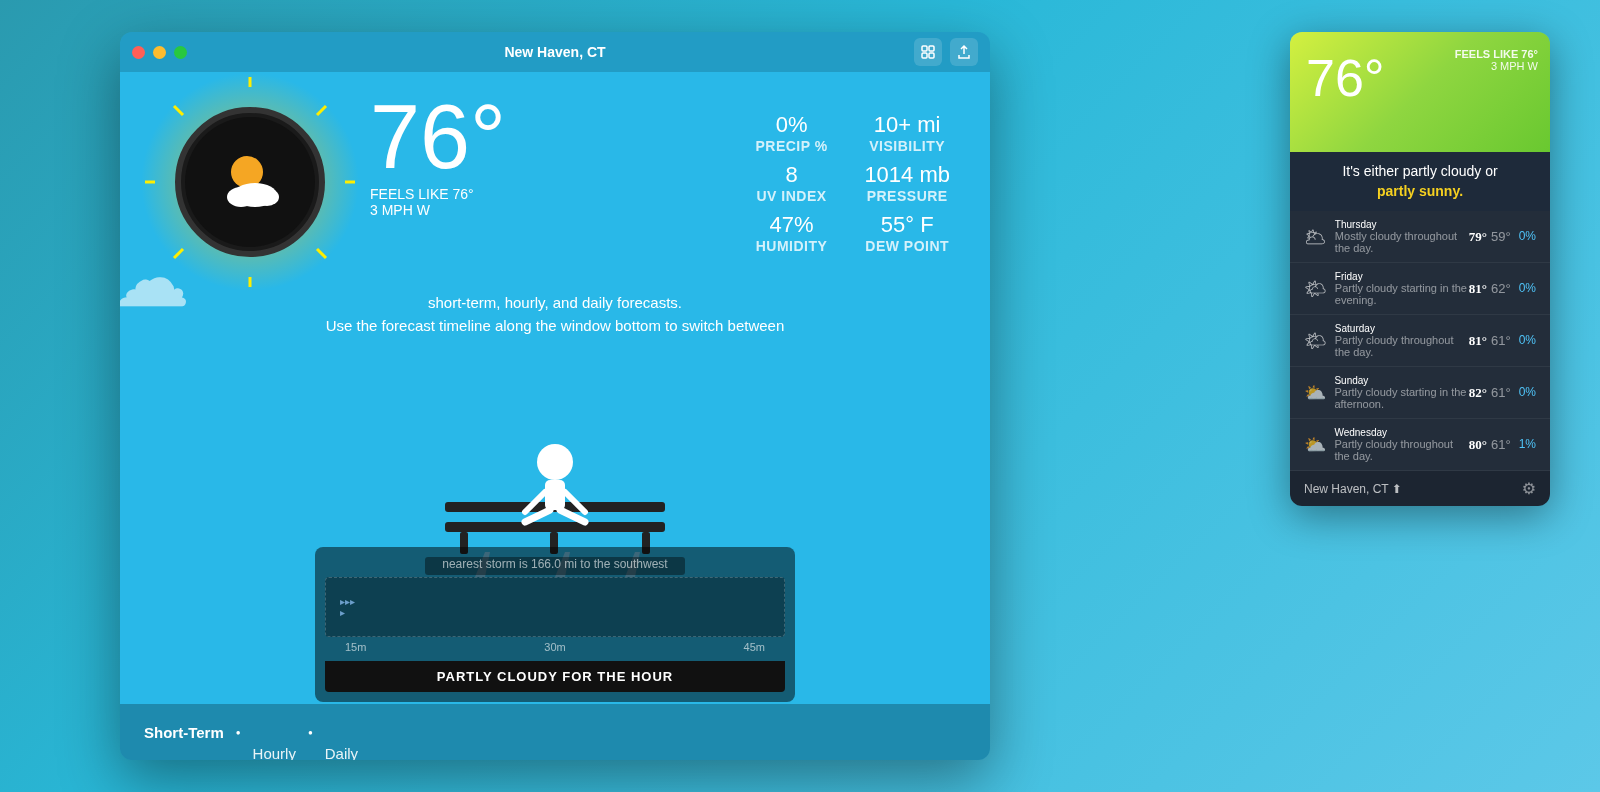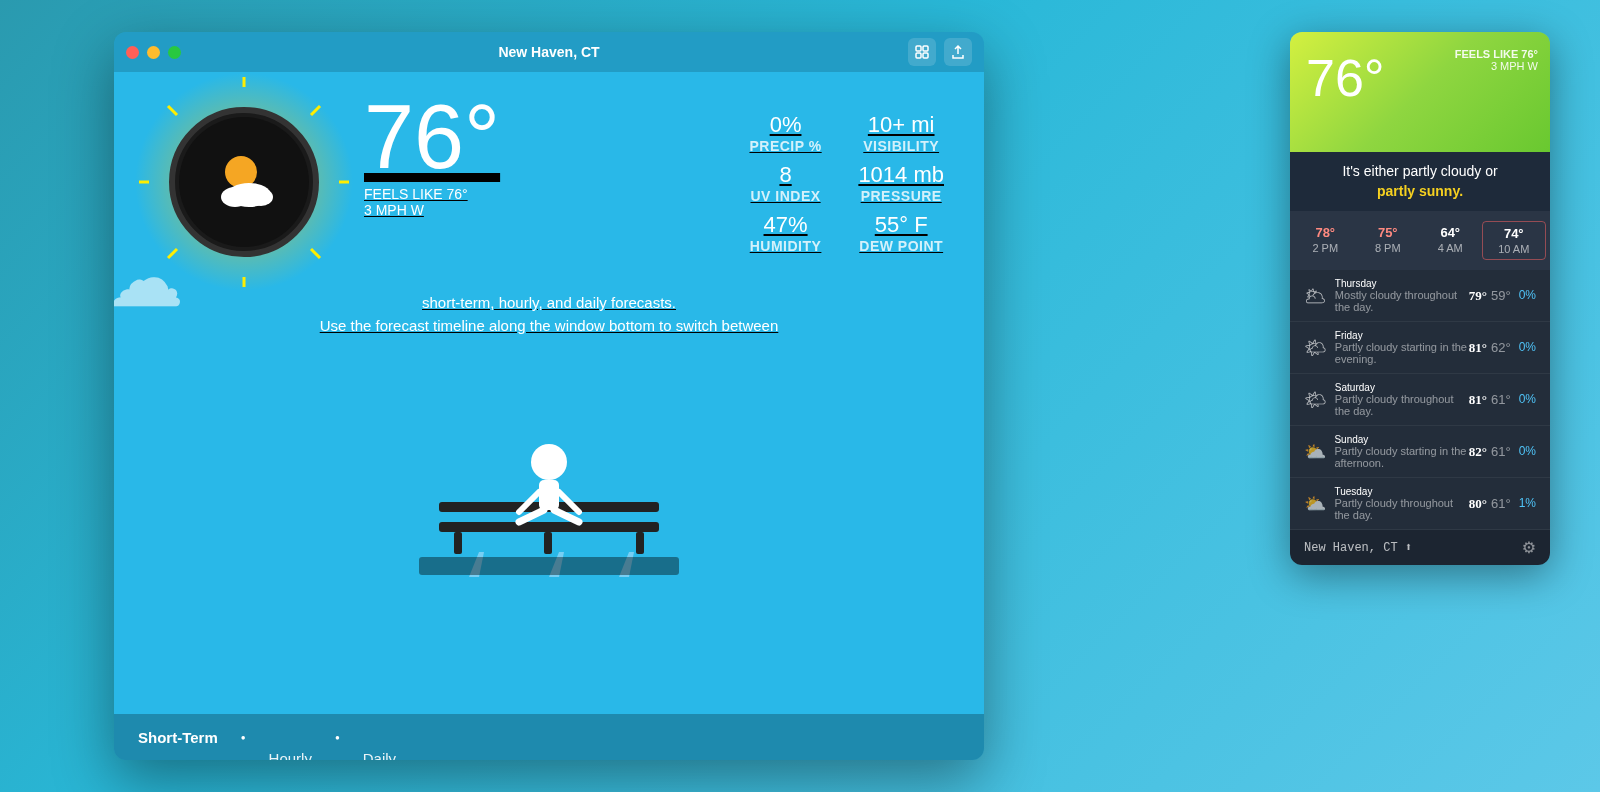--- a/index.html
+++ b/index.html
@@ -8,29 +8,28 @@
       height: 792px;
       background: linear-gradient(135deg, #2a9aaf 0%, #29b8d8 40%, #5cc8e8 100%);
       font-family: -apple-system, BlinkMacSystemFont, 'Helvetica Neue', sans-serif;
       overflow: hidden;
       position: relative;
     }
 
     
     .main-window {
       position: absolute;
-      left: 114px;
+      left: 120px;
       top: 32px;
       width: 870px;
       height: 728px;
       background: #29b8e8;
       border-radius: 12px;
       overflow: hidden;
       box-shadow: 0 20px 60px rgba(0,0,0,0.4);
-      text-decoration: underline;
     }
 
     .title-bar {
       background: rgba(0,0,0,0.15);
       height: 40px;
       display: flex;
       align-items: center;
       padding: 0 12px;
       position: relative;
     }
@@ -193,26 +192,26 @@
       line-height: 1.5;
       margin: 10px 0 20px;
     }
 
     
     .bottom-nav {
       position: absolute;
       bottom: 0;
       left: 0;
       right: 0;
-      height: 46px;
+      height: 56px;
       background: rgba(0,0,0,0.25);
       display: flex;
       align-items: center;
       padding: 16px 24px;
-      gap: 23px;
+      gap: 12px;
     }
 
     .nav-active {
       color: white;
       font-size: 15px;
       font-weight: 700;
     }
 
     .nav-dot {
       color: white;
@@ -391,21 +390,20 @@
       background: #1c2531;
       padding: 8px 14px;
       display: flex;
       align-items: center;
       justify-content: space-between;
     }
 
     .widget-location {
       color: rgba(255,255,255,0.7);
       font-size: 12px;
-      font-family: Liberation Mono, monospace;
     }
 
     .widget-gear {
       color: rgba(255,255,255,0.5);
       font-size: 16px;
       cursor: pointer;
     }
 
     
     .radar-box {
@@ -592,20 +590,36 @@
         <line x1="240" y1="135" x2="220" y2="155" stroke="white" stroke-width="6" stroke-linecap="round"></line>
         <line x1="260" y1="135" x2="280" y2="155" stroke="white" stroke-width="6" stroke-linecap="round"></line>
 
         <line x1="245" y1="153" x2="220" y2="165" stroke="white" stroke-width="7" stroke-linecap="round"></line>
         <line x1="255" y1="153" x2="280" y2="165" stroke="white" stroke-width="7" stroke-linecap="round"></line>
 
         <rect x="120" y="200" width="260" height="18" rx="3" fill="rgba(0,0,0,0.4)"></rect>
       </svg>
     </div>
 
+    <div style="display:flex;justify-content:center;margin-top:-30px;">
+      <div class="radar-box">
+        <div class="radar-info">nearest storm is 166.0 mi to the southwest</div>
+        <div class="radar-timeline">
+          <div class="rain-drop">
+            ▸▸▸<br>▸
+          </div>
+        </div>
+        <div class="timeline-labels">
+          <span>15m</span>
+          <span>30m</span>
+          <span>45m</span>
+        </div>
+        <div class="radar-footer">PARTLY CLOUDY FOR THE HOUR</div>
+      </div>
+    </div>
   </div>
 
   <div class="bottom-nav">
     <span class="nav-active">Short-Term</span>
     <span class="nav-dot">●</span>
     <span class="nav-item">Hourly</span>
     <span class="nav-dot">●</span>
     <span class="nav-item">Daily</span>
   </div>
 
@@ -621,38 +635,20 @@
       <div class="widget-wind">3 MPH W</div>
     </div>
   </div>
 
   <div class="widget-desc">
     <span class="widget-desc-white">It's either partly cloudy or</span>
     <br>
     <span class="widget-desc-highlight">partly sunny.</span>
   </div>
 
-  <div class="hourly-strip">
-    <div class="hour-item">
-      <div class="hour-temp hot">78°</div>
-      <div class="hour-time">2 PM</div>
-    </div>
-    <div class="hour-item">
-      <div class="hour-temp hot">75°</div>
-      <div class="hour-time">8 PM</div>
-    </div>
-    <div class="hour-item">
-      <div class="hour-temp">64°</div>
-      <div class="hour-time">4 AM</div>
-    </div>
-    <div class="hour-item hour-selected">
-      <div class="hour-temp">74°</div>
-      <div class="hour-time">10 AM</div>
-    </div>
-  </div>
 
   <div class="daily-list">
 
     <div class="daily-item">
       <div class="daily-icon">🌥</div>
       <div class="daily-col">
         <div class="daily-day">Thursday</div>
         <div class="daily-desc">Mostly cloudy throughout the day.</div>
       </div>
       <div class="daily-temps">
@@ -697,21 +693,21 @@
       <div class="daily-temps">
         <span class="daily-high">82°</span>
         <span class="daily-low">61°</span>
         <span class="daily-precip">0%</span>
       </div>
     </div>
 
     <div class="daily-item">
       <div class="daily-icon">⛅</div>
       <div class="daily-col">
-        <div class="daily-day">Tuesday</div>
+        <div class="daily-day">Wednesday</div>
         <div class="daily-desc">Partly cloudy throughout the day.</div>
       </div>
       <div class="daily-temps">
         <span class="daily-high">80°</span>
         <span class="daily-low">61°</span>
         <span class="daily-precip">1%</span>
       </div>
     </div>
   </div>
 

